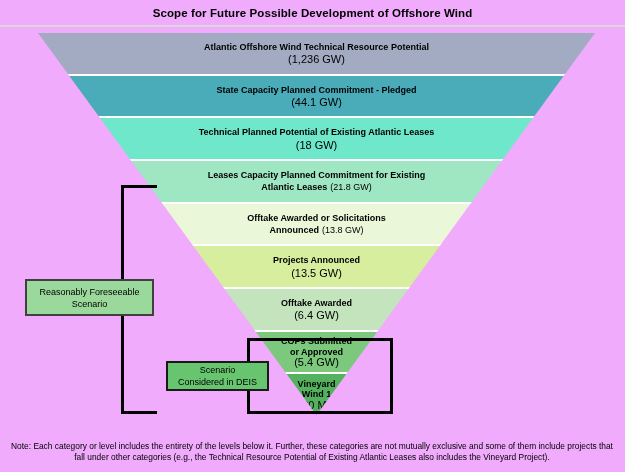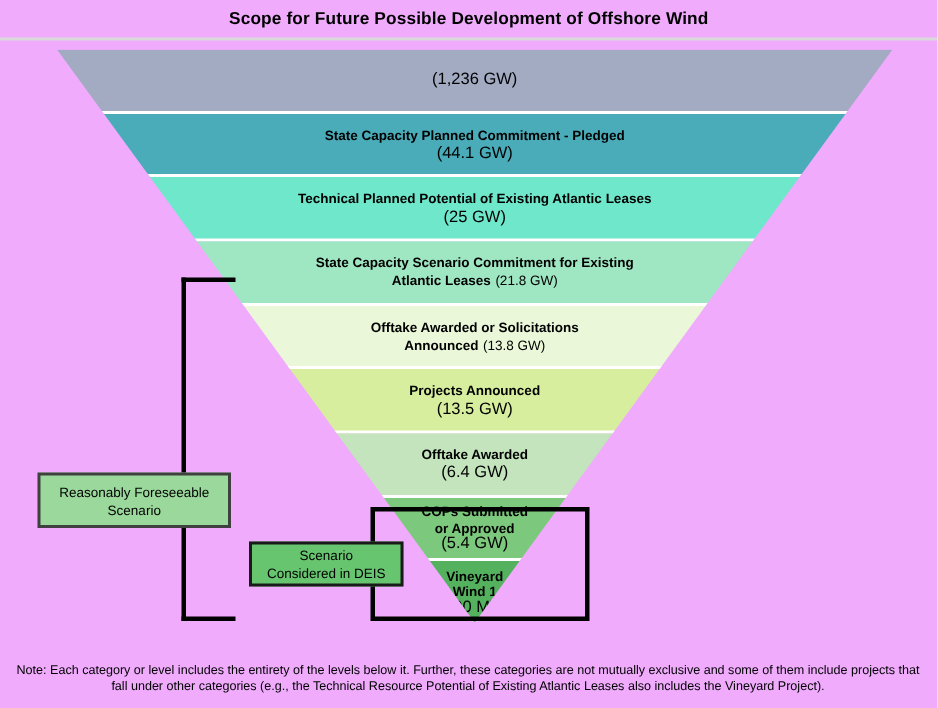--- a/index.html
+++ b/index.html
@@ -31,21 +31,21 @@
   .band.tight .band-title, .band.tight .band-value { line-height:10.5px; }
   .bracket {
     position:absolute; left:121px; top:185px; width:36px; height:229px;
     border-left:3px solid #000; border-top:3px solid #000; border-bottom:3px solid #000;
     box-sizing:border-box; z-index:2;
   }
   .rfs-box {
     position:absolute; left:25px; top:279px; width:129px; height:37px;
     background:#9bd89b; border:2px solid #404040; box-sizing:border-box;
     display:flex; flex-direction:column; justify-content:center;
-    text-align:center; font-size:9px; line-height:12px; z-index:3;margin-top:36px;
+    text-align:center; font-size:9px; line-height:12px; z-index:3;
   }
   .deis-rect {
     position:absolute; left:247px; top:338px; width:146px; height:76px;
     border:3px solid #000; box-sizing:border-box; background:transparent; z-index:2;
   }
   .deis-box {
     position:absolute; left:166px; top:361px; width:103px; height:30px;
     background:#68c56f; border:2px solid #1a1a1a; box-sizing:border-box;
     display:flex; flex-direction:column; justify-content:center;
     text-align:center; font-size:9px; line-height:12px; z-index:3;
@@ -58,32 +58,33 @@
 </head>
 <body>
 
 <div class="page">
 
   <div class="chart-title">Scope for Future Possible Development of Offshore Wind</div>
   <div class="title-divider"></div>
 
   <div class="funnel">
       <div class="band" style="background: rgb(163, 171, 195);">
+        <div class="band-title">Atlantic Offshore Wind Technical Resource Potential</div>
         <div class="band-value">(1,236 GW)</div>
       </div>
       <div class="band" style="background: rgb(74, 171, 185);">
         <div class="band-title">State Capacity Planned Commitment - Pledged</div>
         <div class="band-value">(44.1 GW)</div>
       </div>
       <div class="band" style="background: rgb(111, 231, 203);">
         <div class="band-title">Technical Planned Potential of Existing Atlantic Leases</div>
-        <div class="band-value">(25 GW)</div>
+        <div class="band-value">(18 GW)</div>
       </div>
       <div class="band" style="background: rgb(159, 230, 195);">
-        <div class="band-title">State Capacity Scenario Commitment for Existing</div>
+        <div class="band-title">Leases Capacity Planned Commitment for Existing</div>
         <div class="band-title">Atlantic Leases<span class="band-value-inline">(21.8 GW)</span></div>
       </div>
       <div class="band" style="background: rgb(234, 248, 217);">
         <div class="band-title">Offtake Awarded or Solicitations</div>
         <div class="band-title">Announced<span class="band-value-inline">(13.8 GW)</span></div>
       </div>
       <div class="band" style="background: rgb(215, 238, 158);">
         <div class="band-title">Projects Announced</div>
         <div class="band-value">(13.5 GW)</div>
       </div>

